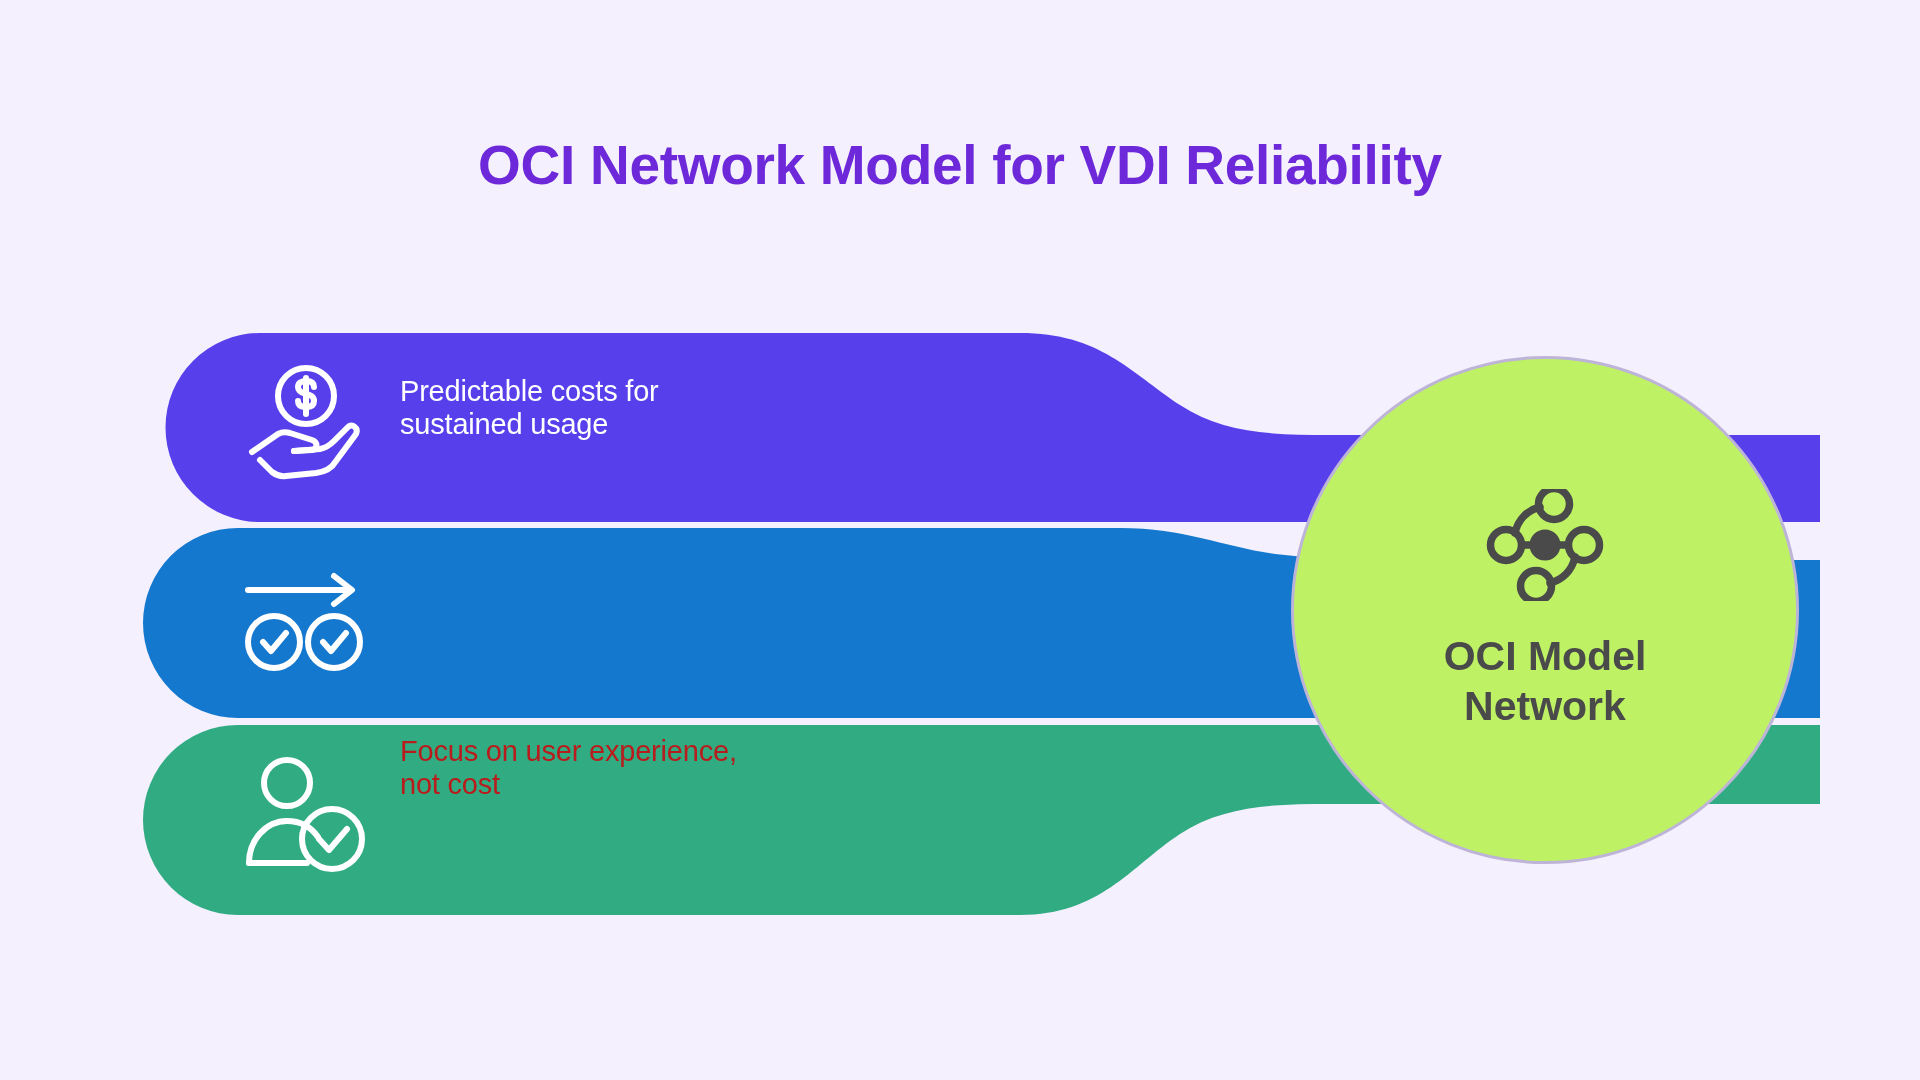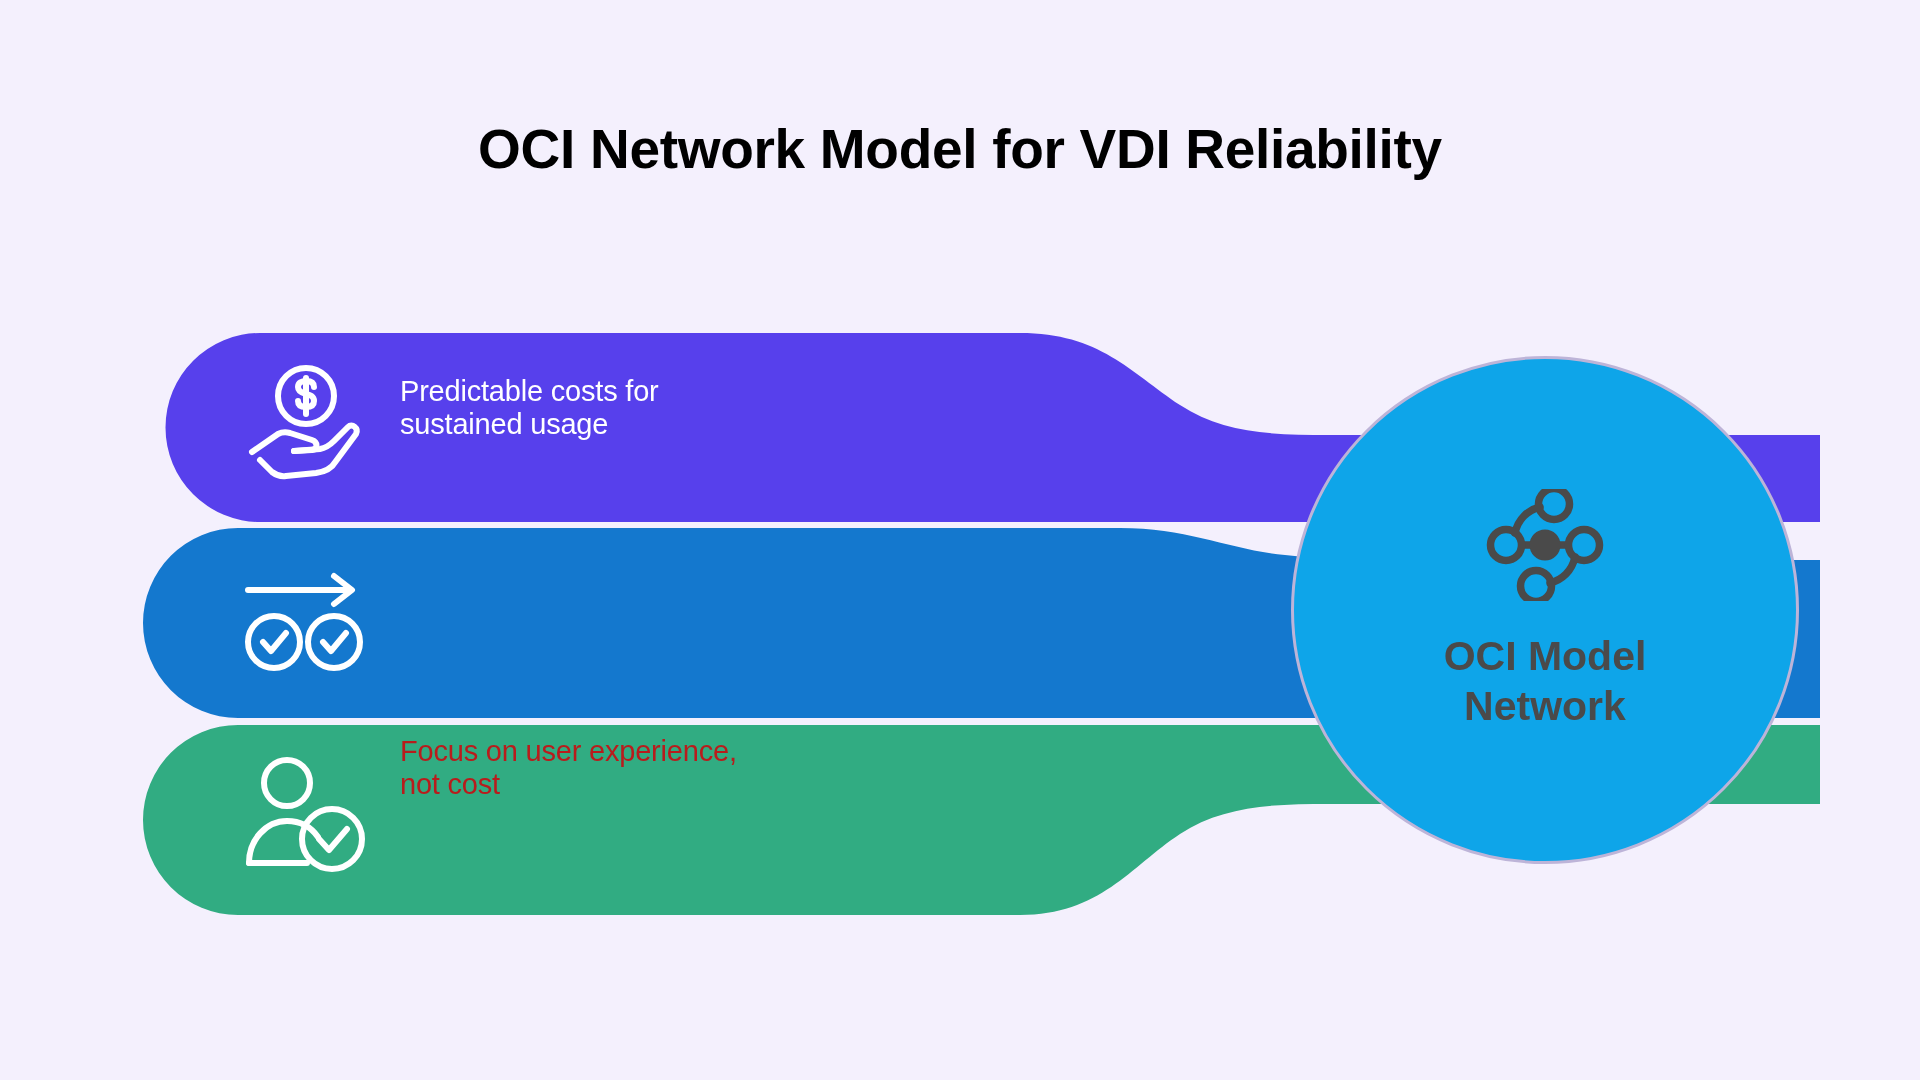--- a/index.html
+++ b/index.html
@@ -80,21 +80,21 @@
     color: #4a4a4a;
     line-height: 1.22;
     white-space: pre-line;
   }
 </style>
 </head>
 <body style="background: rgb(244, 240, 253);">
 
 <div id="infographic" style="background: rgb(244, 240, 253);">
 
-  <div id="page-title" style="color: #000000;">OCI Network Model for VDI Reliability</div>
+  <div id="page-title" style="color: #6d28d9; margin-top: 16px;">OCI Network Model for VDI Reliability</div>
 
   <div id="stage">
 
     <svg class="flow-svg" viewBox="0 0 1920 1080">
       <defs>
         <clipPath id="hubClip">
 
           <path d="M0 0 H1920 V1080 H0 Z
                    M1545 409
                    m -224,0
@@ -159,21 +159,21 @@
         <circle cx="42" cy="28" r="23"></circle>
         <path d="M4 108 c0 -23 17 -42 38 -42 c13 0 24 6 31 16"></path>
         <path d="M4 108 H62"></path>
         <circle cx="87" cy="84" r="30"></circle>
         <path d="M74 84 l10 11 l18 -21"></path>
       </svg>
     </div>
     <div class="row-text" style="left: 400px; top: 735px; width: 680px; color: #b91c1c;">Focus on user experience,
 not cost</div>
 
-    <div class="hub" style="left: 1291px; top: 356px; width: 508px; height: 508px; background: #0ea5e9; border-color: rgb(189, 180, 216);">
+    <div class="hub" style="left: 1291px; top: 356px; width: 508px; height: 508px; background: #bef264; border-color: rgb(189, 180, 216);">
       <div class="hub-icon">
         <svg width="122" height="112" viewBox="0 0 122 112" fill="none" stroke="#4a4a4a" stroke-width="7.5" stroke-linecap="round" stroke-linejoin="round">
           <path d="M31 44 C34 30, 44 21, 56 18"></path>
           <path d="M91 68 C88 82, 78 91, 66 94"></path>
           <path d="M38 56 H46"></path>
           <path d="M76 56 H84"></path>
           <circle cx="61" cy="56" r="15.5" fill="#4a4a4a" stroke="none"></circle>
           <circle cx="22" cy="56" r="15.5"></circle>
           <circle cx="100" cy="56" r="15.5"></circle>
           <circle cx="70" cy="15" r="15.5"></circle>

